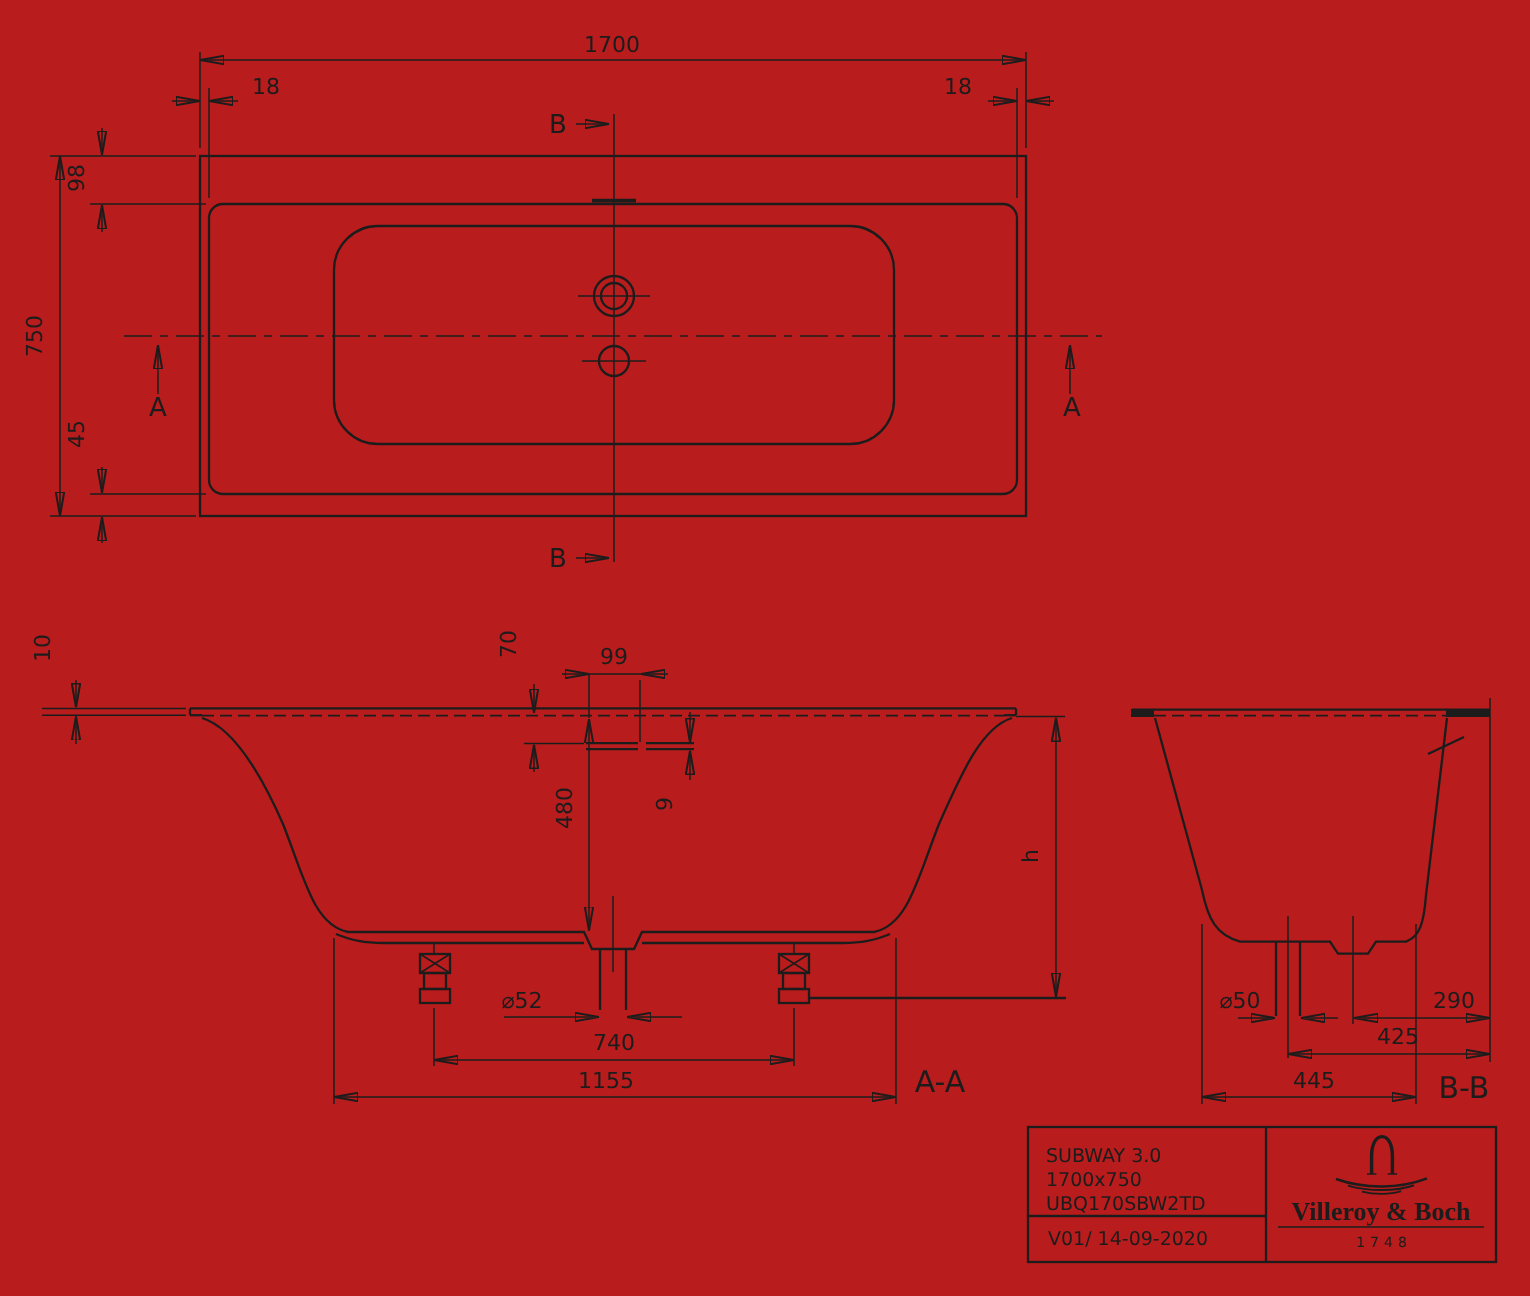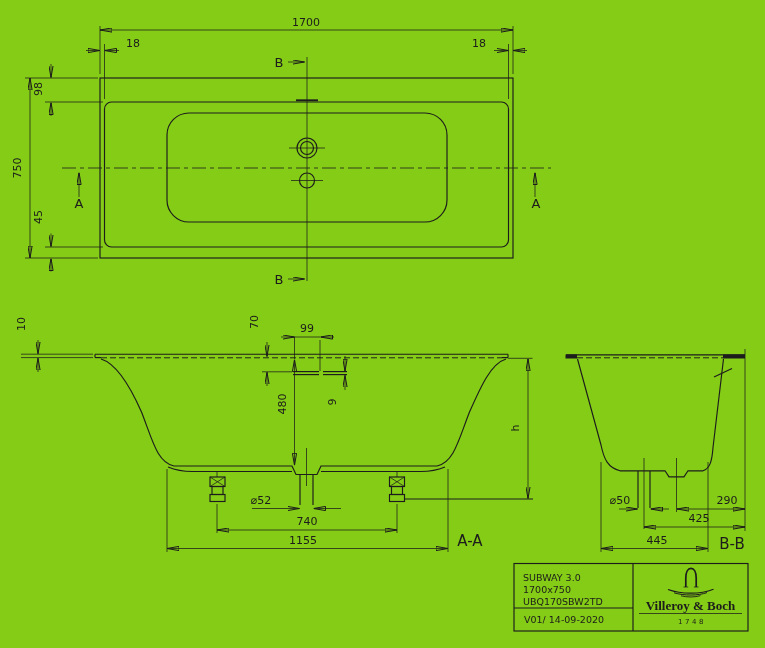--- a/index.html
+++ b/index.html
@@ -1,16 +1,16 @@
 <!DOCTYPE html>
 <html><head>
 <meta charset="utf-8">
 <style>
   html,body{margin:0;padding:0;background:#fff;}
-  .canvas{position:relative;width:765px;height:648px;background:#84cc16;overflow:hidden;
+  .canvas{position:relative;width:765px;height:648px;background:#b91c1c;overflow:hidden;
           font-family:"DejaVu Sans","Liberation Sans",sans-serif;}
   svg{position:absolute;left:0;top:0;}
   svg line, svg path, svg rect, svg circle{stroke:#1c1c1c;fill:none;}
   .obj{stroke-width:1.15px;}
   .thin{stroke-width:0.75px;}
   .thick{stroke-width:1.9px;}
   .dashed{stroke-dasharray:6 3;stroke-width:0.95px;}
   .center{stroke-dasharray:14 4 4 4;stroke-width:0.8px;}
   .fill{fill:#1c1c1c;stroke:none;}
   text{fill:#1c1c1c;stroke:none;font-family:"DejaVu Sans","Liberation Sans",sans-serif;}

